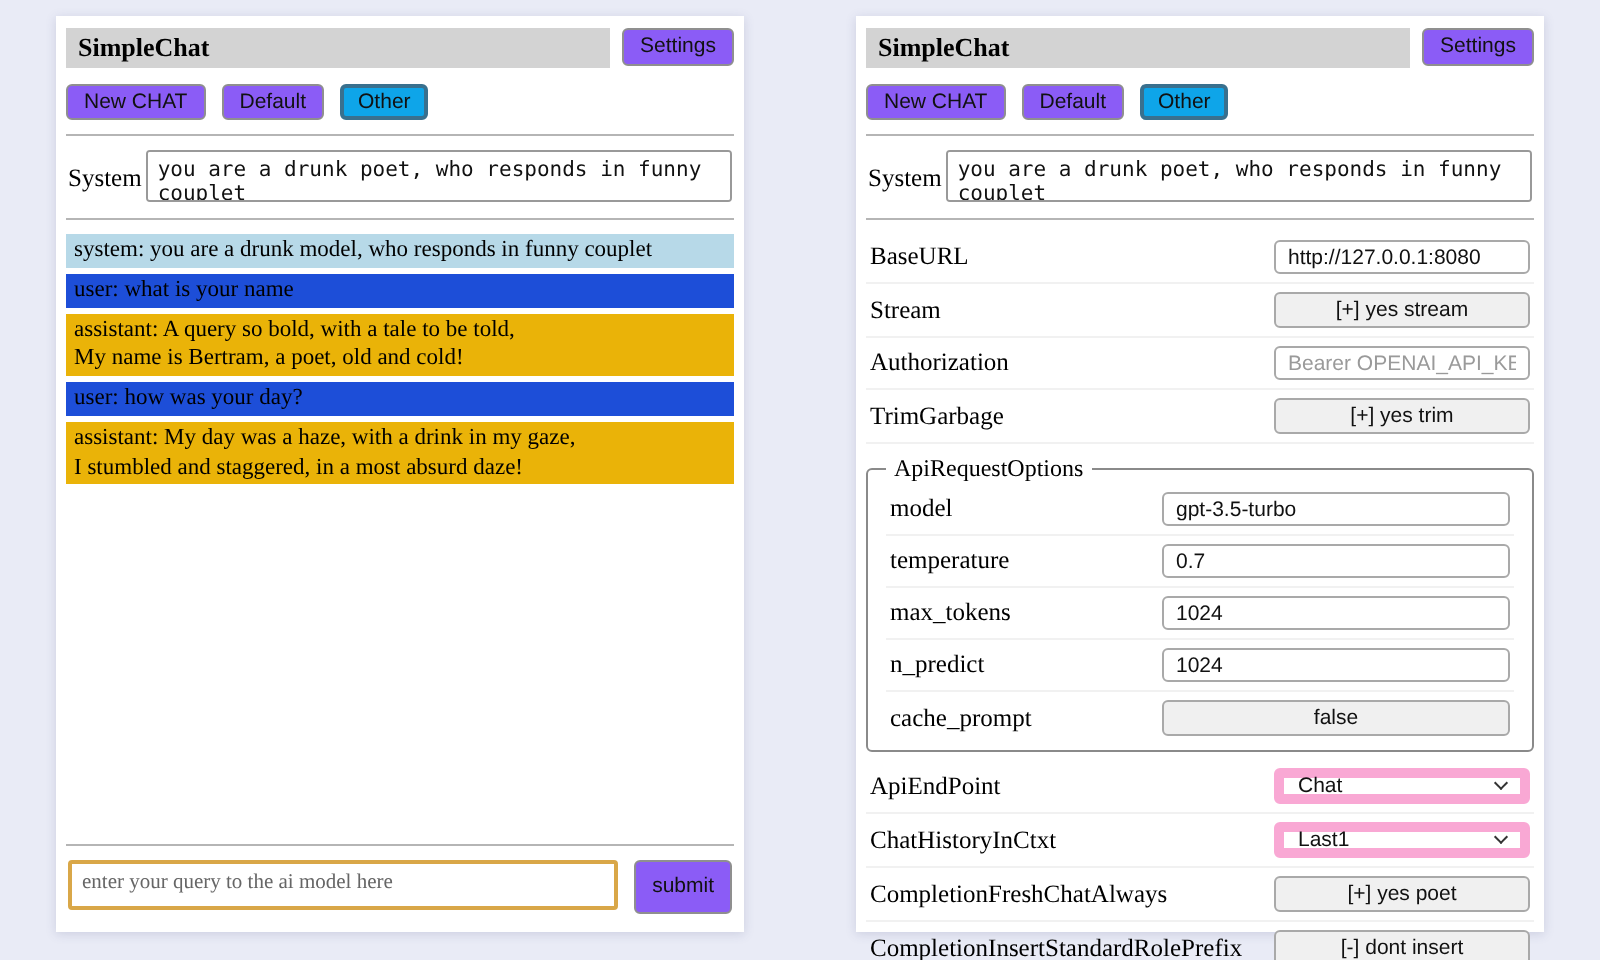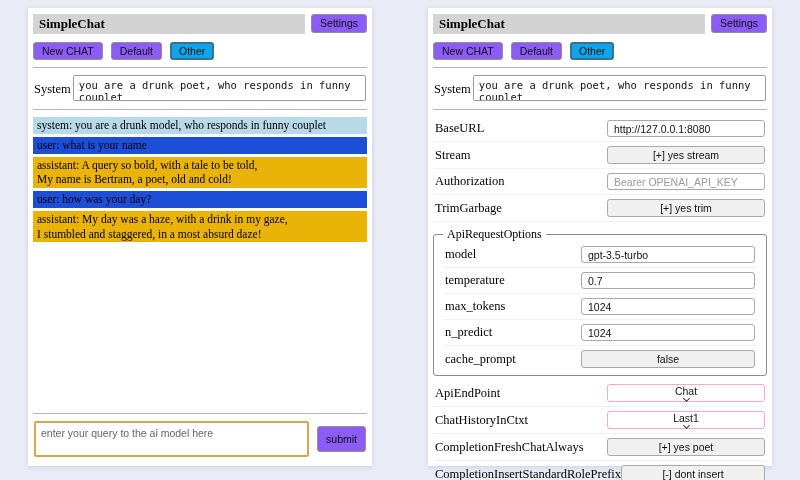--- a/index.html
+++ b/index.html
@@ -37,47 +37,47 @@
   }
   
   .messages { flex:1; overflow:hidden; margin-top:1px; }
   .msg { font-size:11.5px; line-height:1.28; padding:1px 4px; margin-bottom:3px; white-space:pre-line; }
   .msg.system { background:#b7d9e8; }
   .msg.user { background:#1d4ed8; }
   .msg.assistant { background:#eab308; }
   
   .query-row { display:flex; gap:8px; align-items:stretch; padding:1px 1px 3px; }
   .query-input {
-    flex:1; height:36px; resize:none; outline:none;
-    font-family:Liberation Sans, sans-serif; font-size:10.5px; padding:4px 5px;
+    flex:1; height:25px; resize:none; outline:none;
+    font-family:Liberation Serif, serif; font-size:10.5px; padding:4px 5px;
     border:1px solid #999; border-radius:2px; color:#111; background:#fff;
   }
   .query-input.focused { border:2px solid #d9a748; }
   .query-input::placeholder { color:#666; opacity:1; }
   .submit-btn { align-self:center; padding:6px 8px; }
   
   .setrow {
     display:flex; justify-content:space-between; align-items:center;
     padding:4px 2px; border-bottom:1px solid #f1f1f1; font-size:12.5px;
   }
-  .ctrl { width:158px; }
+  .ctrl { width:128px; }
   input.ctrl {
     height:17px; border:1px solid #a9a9a9; border-radius:3px;
     font-family:"Liberation Sans", sans-serif; font-size:10.5px; padding:1px 6px;
     color:#111; outline:none; background:#fff;
   }
   input.ctrl::placeholder { color:#9a9a9a; opacity:1; }
   button.ctrl {
     height:18px; background:#f0f0f0; border:1px solid #a9a9a9; border-radius:3px;
     font-family:"Liberation Sans", sans-serif; font-size:10.5px; color:#111;
   }
   .select {
-    height:18px; border:1px solid #f9a8d4; border-radius:3px; background:#fff;
+    height:18px; border:5px solid #f9a8d4; border-radius:3px; background:#fff;
     display:flex; align-items:center; justify-content:space-between; padding:0 7px;
-    font-family:"Liberation Sans", sans-serif; font-size:10.5px; color:#111;flex-direction:column;
+    font-family:"Liberation Sans", sans-serif; font-size:10.5px; color:#111;
   }
   .chev {
     width:5px; height:5px; border-right:1.4px solid #333; border-bottom:1.4px solid #333;
     transform:rotate(45deg); margin-top:-3px;
   }
   fieldset.aro {
     border:1px solid #8a8a8a; border-radius:3px; margin:5px 0 4px; padding:0 9px 3px;
   }
   fieldset.aro legend { font-size:12px; padding:0 4px; }
   fieldset.aro .ctrl { width:174px; }

